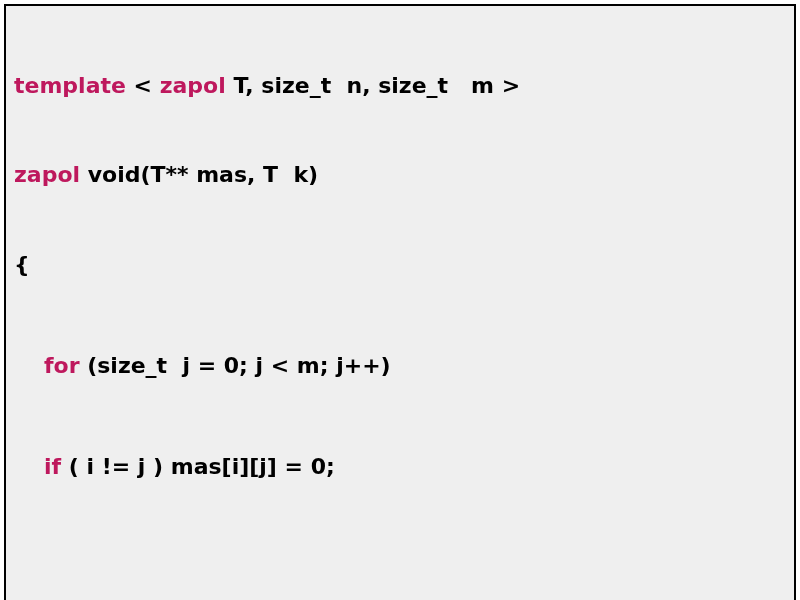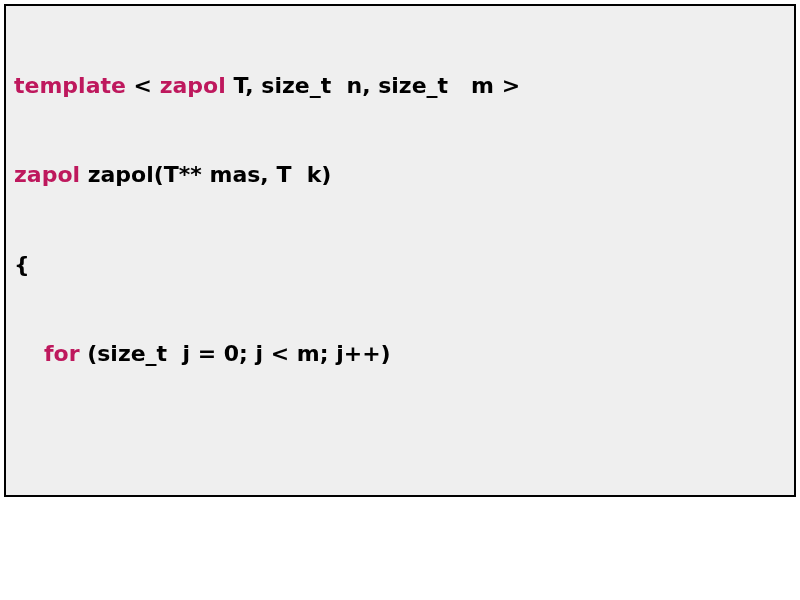--- a/index.html
+++ b/index.html
@@ -22,29 +22,30 @@
     border: 2px solid #000000;
     background: #efefef;
     padding: 6px 8px 8px 8px;
     box-sizing: border-box;
     white-space: pre;
   }
   .tok { display: inline; }
   .kw-blue  { color: #be185d; }  
   .black    { color: #000000; }
   .line { display: block; }
-  .ind1 { padding-left: 30px; }
+  .ind1 { padding-left: 30px; margin-top: 12px; }
 </style>
 </head>
 <body>
 
 <div class="wrap">
 
   <div class="panel">
     <span class="line"><span class="tok kw-blue">template</span><span class="tok black"> &lt; </span><span class="tok kw-blue">zapol</span><span class="tok black"> T, size_t  n, size_t   m &gt;</span></span>
-    <span class="line"><span class="tok kw-blue">zapol</span><span class="tok black"> zapol(T** mas, T  k)</span></span>
+    <span class="line"><span class="tok kw-blue">zapol</span><span class="tok black"> void(T** mas, T  k)</span></span>
     <span class="line black">{</span>
     <span class="line ind1"><span class="tok kw-blue">for </span><span class="tok black">(size_t  j = 0; j &lt; m; j++)</span></span>
+    <span class="line ind1"><span class="tok kw-blue">if </span><span class="tok black">( i != j ) mas[i][j] = 0;</span></span>
     
     
   </div>
 
 </div>
 
 </body></html>

